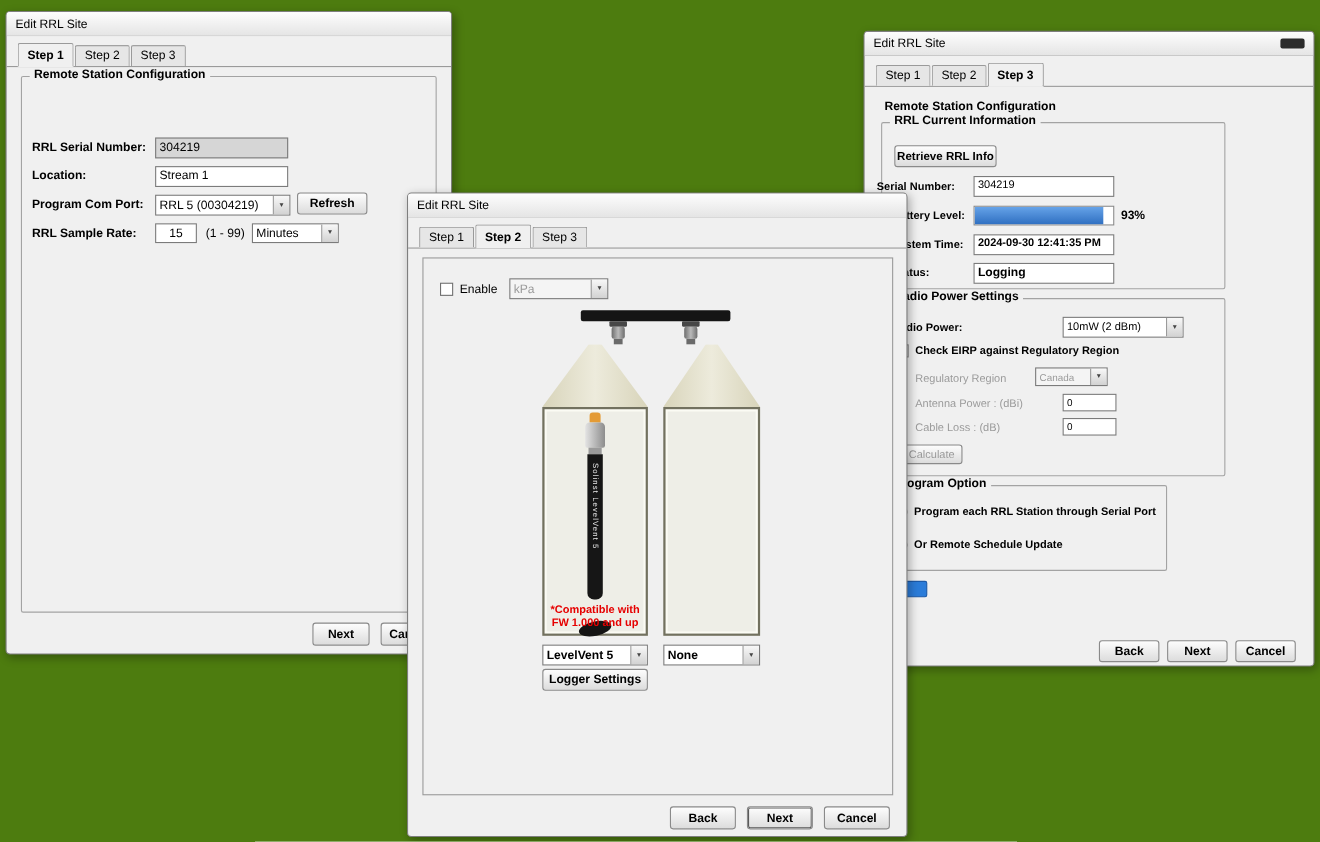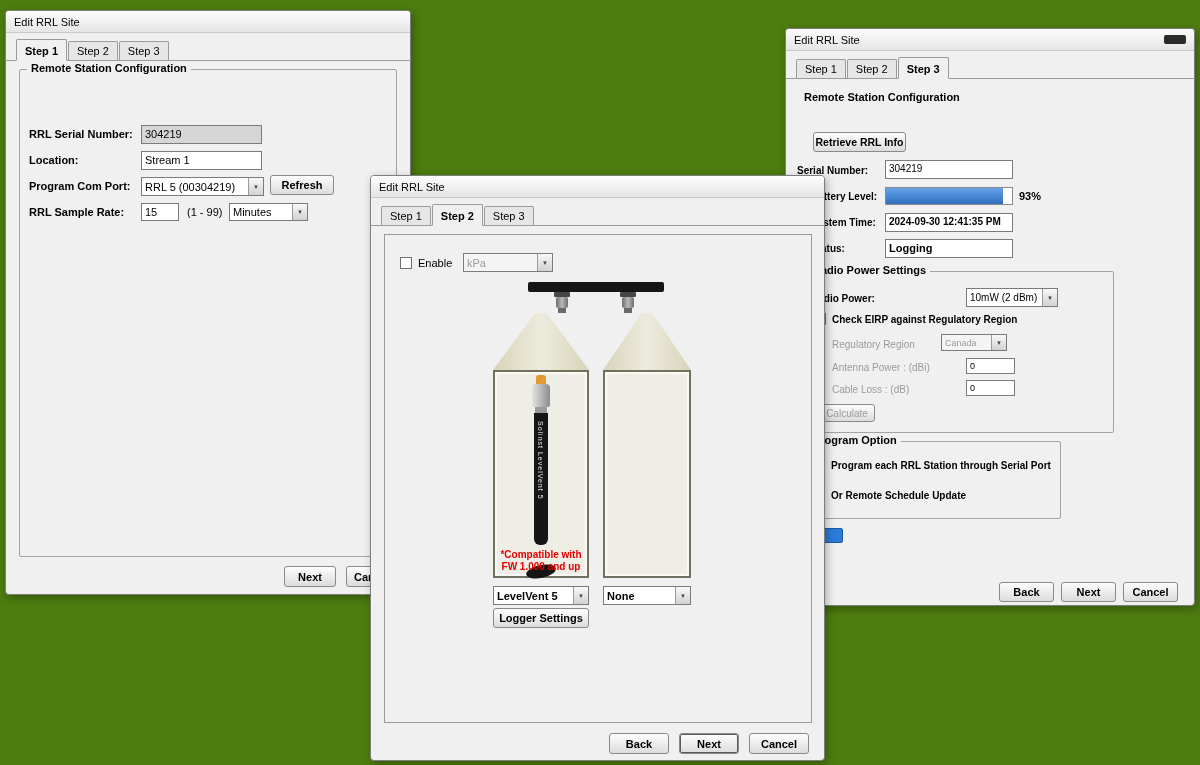--- a/index.html
+++ b/index.html
@@ -90,21 +90,21 @@
     <div class="input" style="left:135px; top:140px; width:121px; height:19px;">Stream 1</div>
 
     <span class="lbl b" style="left:23px; top:169px;">Program Com Port:</span>
     <div class="select" style="left:135px; top:166px; width:123px; height:19px;">
       <span class="sel-txt">RRL 5 (00304219)</span>
       <span class="sel-btn">▼</span>
     </div>
     <div class="btn" style="left:264px; top:164px; width:64px; height:20px;">Refresh</div>
 
     <span class="lbl b" style="left:23px; top:195px;">RRL Sample Rate:</span>
-    <div class="input" style="left:135px; top:192px; width:38px; height:18px;">15</div>
+    <div class="input" style="left:135px; top:192px; width:38px; height:18px;text-align:center;">15</div>
     <span class="lbl" style="left:181px; top:195px;">(1 - 99)</span>
     <div class="select" style="left:223px; top:192px; width:79px; height:18px;">
       <span class="sel-txt">Minutes</span>
       <span class="sel-btn">▼</span>
     </div>
 
     <div class="btn" style="left:278px; top:555px; width:52px; height:21px;">Next</div>
     <div class="btn" style="left:340px; top:555px; width:52px; height:21px;">Cancel</div>
   </div>
 
@@ -114,20 +114,23 @@
       <span class="win-controls"></span>
     </div>
     <div class="tabs">
       <div class="tab">Step 1</div>
       <div class="tab">Step 2</div>
       <div class="tab active">Step 3</div>
     </div>
 
     <span class="lbl b" style="left:18px; top:62px;">Remote Station Configuration</span>
 
+    <div class="group" style="left:15px; top:82px; width:313px; height:152px;">
+      <span class="gtitle">RRL Current Information</span>
+    </div>
     <div class="btn" style="left:27px; top:103px; width:93px; height:20px; font-size:10.5px;">Retrieve RRL Info</div>
 
     <span class="lbl b sm" style="left:11px; top:135px;">Serial Number:</span>
     <div class="input sm" style="left:99px; top:131px; width:128px; height:19px;">304219</div>
 
     <span class="lbl b sm" style="left:25px; top:161px;">Battery Level:</span>
     <div class="progress" style="left:99px; top:158px; width:128px; height:18px;">
       <div class="pfill" style="width: 93%;"></div>
     </div>
     <span class="lbl b" style="left:233px; top:161px;">93%</span>
@@ -135,21 +138,21 @@
     <span class="lbl b sm" style="left:25px; top:187px;">System Time:</span>
     <div class="input b" style="left:99px; top:184px; width:128px; height:19px; font-size:10px;">2024-09-30 12:41:35 PM</div>
 
     <span class="lbl b sm" style="left:25px; top:213px;">Status:</span>
     <div class="input b" style="left:99px; top:210px; width:128px; height:19px;">Logging</div>
 
     <div class="group" style="left:15px; top:242px; width:313px; height:162px;">
       <span class="gtitle">Radio Power Settings</span>
     </div>
     <span class="lbl b sm" style="left:25px; top:263px;">Radio Power:</span>
-    <div class="select sm" style="left:180px; top:259px; width:92px; height:19px;">
+    <div class="select sm" style="left:180px; top:259px; width:110px; height:19px;">
       <span class="sel-txt">10mW (2 dBm)</span>
       <span class="sel-btn">▼</span>
     </div>
 
     <span class="check" style="left:28px; top:284px;">✓</span>
     <span class="lbl b sm" style="left:46px; top:284px;">Check EIRP against Regulatory Region</span>
 
     <span class="lbl gray sm" style="left:46px; top:309px;">Regulatory Region</span>
     <div class="select disabled xs" style="left:155px; top:305px; width:66px; height:17px;">
       <span class="sel-txt">Canada</span>

